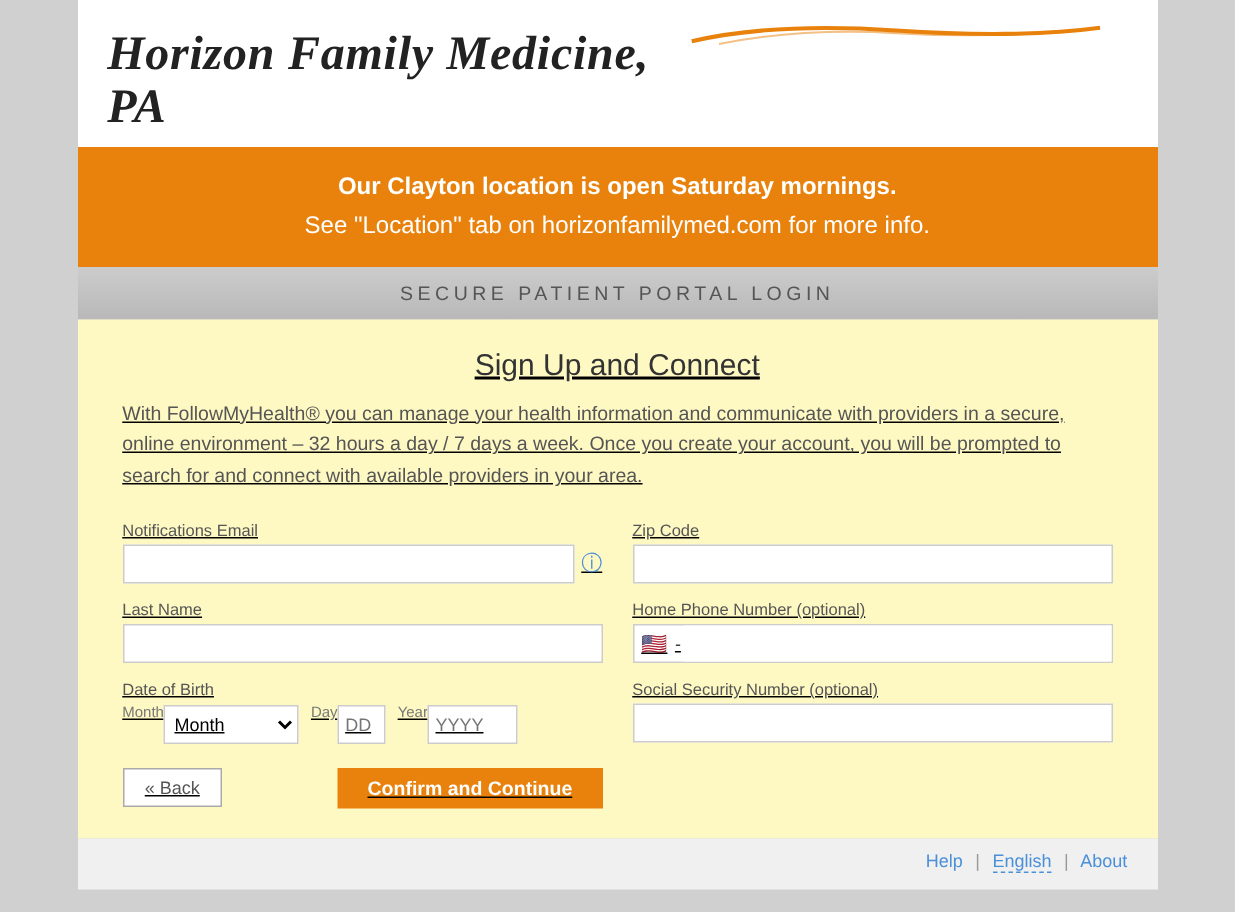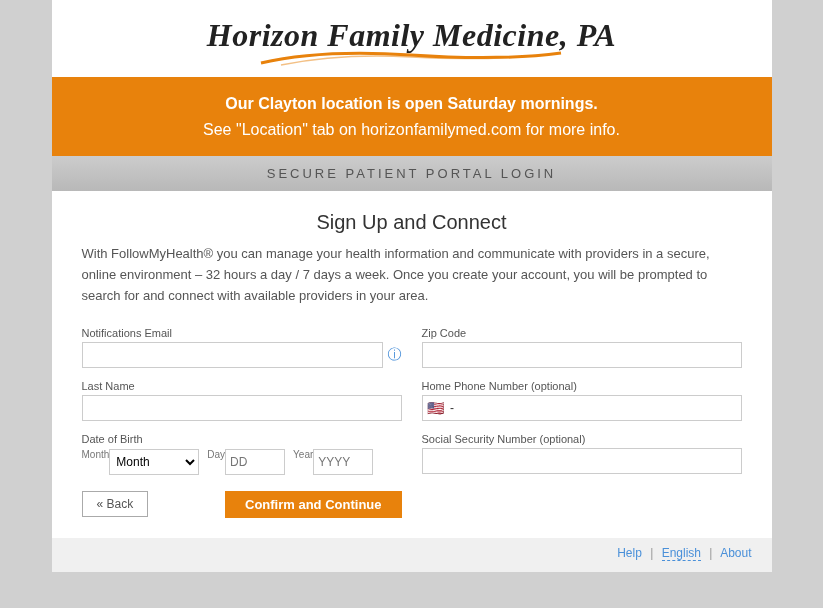--- a/index.html
+++ b/index.html
@@ -24,22 +24,20 @@
     .header {
       width: 720px;
       background: #fff;
       display: flex;
       flex-direction: column;
       align-items: center;
       padding: 18px 20px 10px;
     }
     .logo-area {
       display: flex;
-      flex-direction: column;
-      align-items: center;
     }
     .logo-text {
       font-family: Georgia, serif;
       font-style: italic;
       font-size: 32px;
       font-weight: bold;
       color: #222;
       letter-spacing: 0.5px;
       line-height: 1.1;
     }
@@ -76,22 +74,23 @@
       letter-spacing: 3px;
       font-size: 13px;
       color: #555;
       font-weight: normal;
       text-transform: uppercase;
     }
 
     
     .main-content {
       width: 720px;
-      background: #ffffff;
+      background: #fef9c3;
       padding: 20px 30px 20px;
+      text-decoration: underline;
     }
 
     .signup-title {
       font-size: 20px;
       color: #333;
       text-align: center;
       margin-bottom: 10px;
       font-weight: normal;
     }
 
@@ -208,21 +207,21 @@
       background: #fff;
       font-size: 12px;
       padding: 0 2px;
     }
     .dob-input {
       height: 26px;
       border: 1px solid #ccc;
       background: #fff;
       font-size: 12px;
       padding: 0 4px;
-      width: 60px;
+      width: 32px;
     }
     .dob-input-year {
       width: 60px;
     }
 
     
     .button-row {
       display: flex;
       align-items: center;
       justify-content: space-between;

